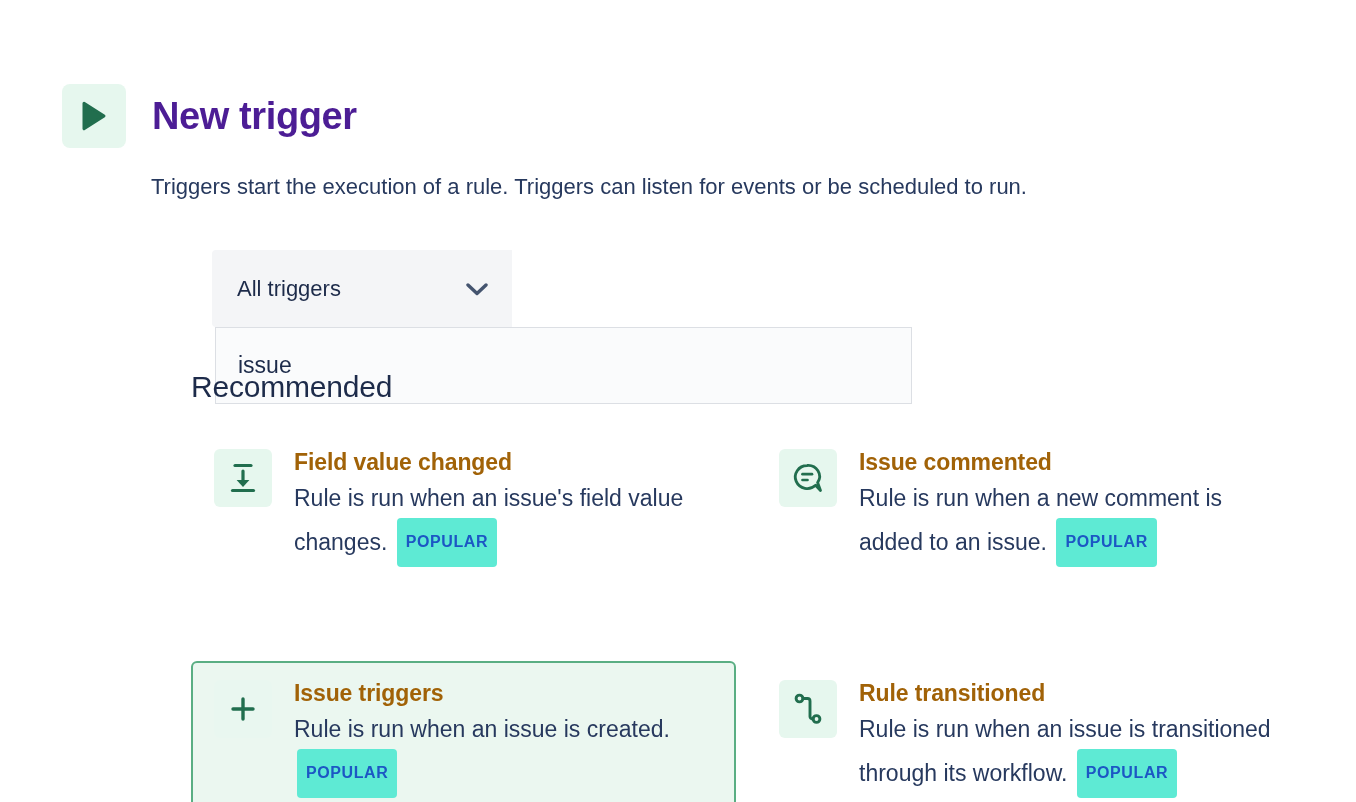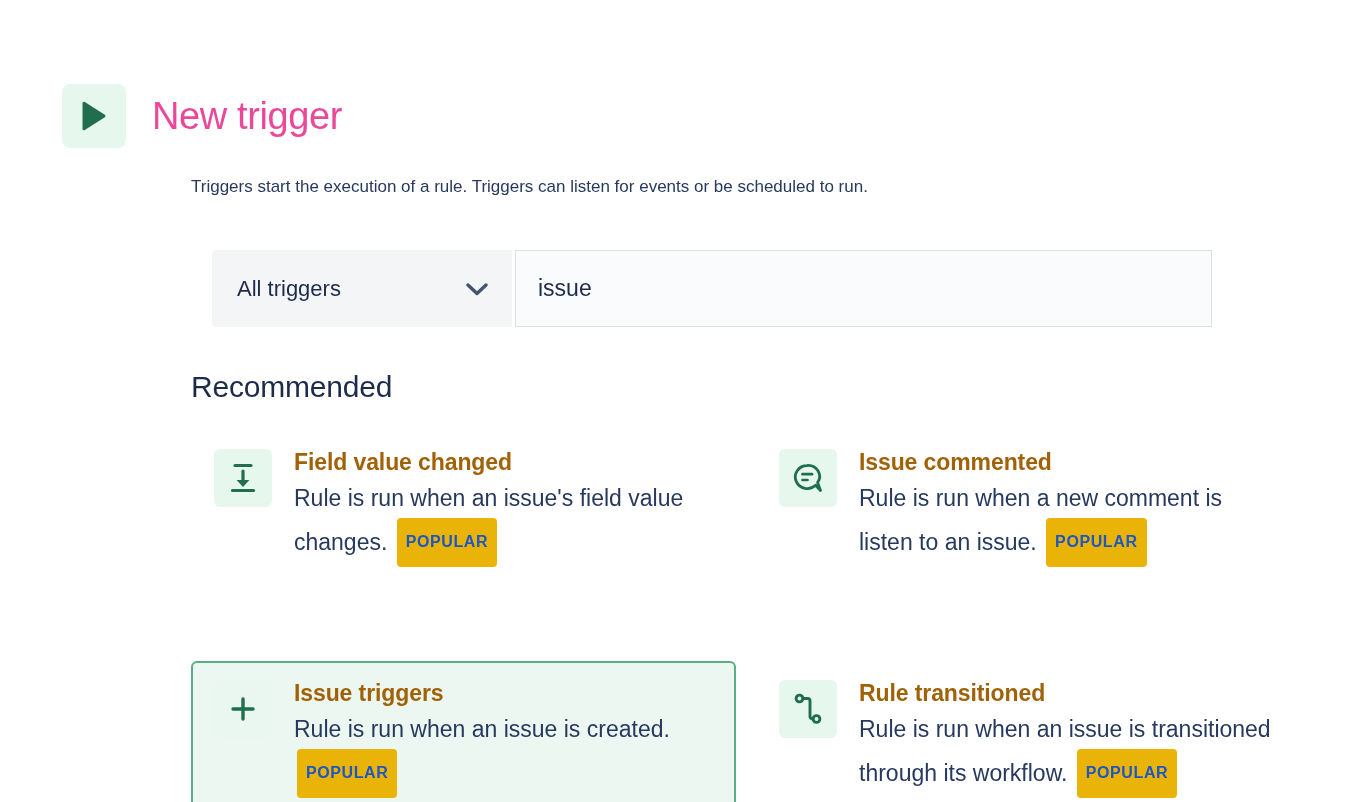--- a/index.html
+++ b/index.html
@@ -36,45 +36,45 @@
     height: 64px;
     border-radius: 8px;
     background: #E6F7EE;
     display: flex;
     align-items: center;
     justify-content: center;
     flex: none;
   }
   .page-title {
     font-size: 38px;
-    font-weight: 400;
+    font-weight: 700;
     letter-spacing: -0.4px;
-    color: #ec4899;
+    color: #4c1d95;
     line-height: 1;
     white-space: nowrap;
   }
 
   .page-desc {
     position: absolute;
     left: 151px;
     top: 172px;
-    font-size: 17px;
+    font-size: 22px;
     line-height: 30px;
     color: #27395E;
     white-space: nowrap;
-    margin-left: 40px;
   }
 
   
   .filter-row {
     position: absolute;
     left: 212px;
     top: 250px;
     display: flex;
     align-items: stretch;
+    flex-direction: column;
   }
   .dropdown {
     width: 300px;
     height: 77px;
     background: #F4F5F7;
     border-radius: 4px 0 0 4px;
     display: flex;
     align-items: center;
     justify-content: space-between;
     padding: 0 24px 0 25px;
@@ -170,21 +170,21 @@
     line-height: 32px;
     letter-spacing: -0.1px;
   }
   .card-desc {
     font-size: 23px;
     line-height: 40px;
     color: #27395E;
   }
   .badge {
     display: inline-block;
-    background: #eab308;
+    background: #5eead4;
     color: #1C57C4;
     font-size: 16px;
     font-weight: 700;
     letter-spacing: 0.6px;
     border-radius: 4px;
     padding: 4px 9px 5px;
     vertical-align: 3px;
     margin-left: 3px;
     white-space: nowrap;
   }
@@ -246,21 +246,21 @@
         <svg width="32" height="32" viewBox="0 0 32 32" aria-hidden="true">
           <path d="M15 3.5 A12 11.5 0 1 0 23.6 23.3 L28.5 28.5 L25.6 20.6 A11.5 11 0 0 0 15 3.5 Z" fill="none" stroke="#216E4E" stroke-width="2.8" stroke-linejoin="round"></path>
           <g stroke="#216E4E" stroke-width="2.7" stroke-linecap="round">
             <line x1="10.5" y1="12.2" x2="20" y2="12.2"></line>
             <line x1="10.5" y1="18" x2="15.5" y2="18"></line>
           </g>
         </svg>
       </span>
       <div class="card-body">
         <div class="card-title">Issue commented</div>
-        <div class="card-desc"><span>Rule is run when a new comment is listen to an issue.</span> <span class="badge">POPULAR</span></div>
+        <div class="card-desc"><span>Rule is run when a new comment is added to an issue.</span> <span class="badge">POPULAR</span></div>
       </div>
     </div>
 
     <div class="card selected row2">
       <span class="card-icon">
         <svg width="28" height="28" viewBox="0 0 28 28" aria-hidden="true">
           <g stroke="#216E4E" stroke-width="3.4" stroke-linecap="round">
             <line x1="14" y1="4" x2="14" y2="24"></line>
             <line x1="4" y1="14" x2="24" y2="14"></line>
           </g>

